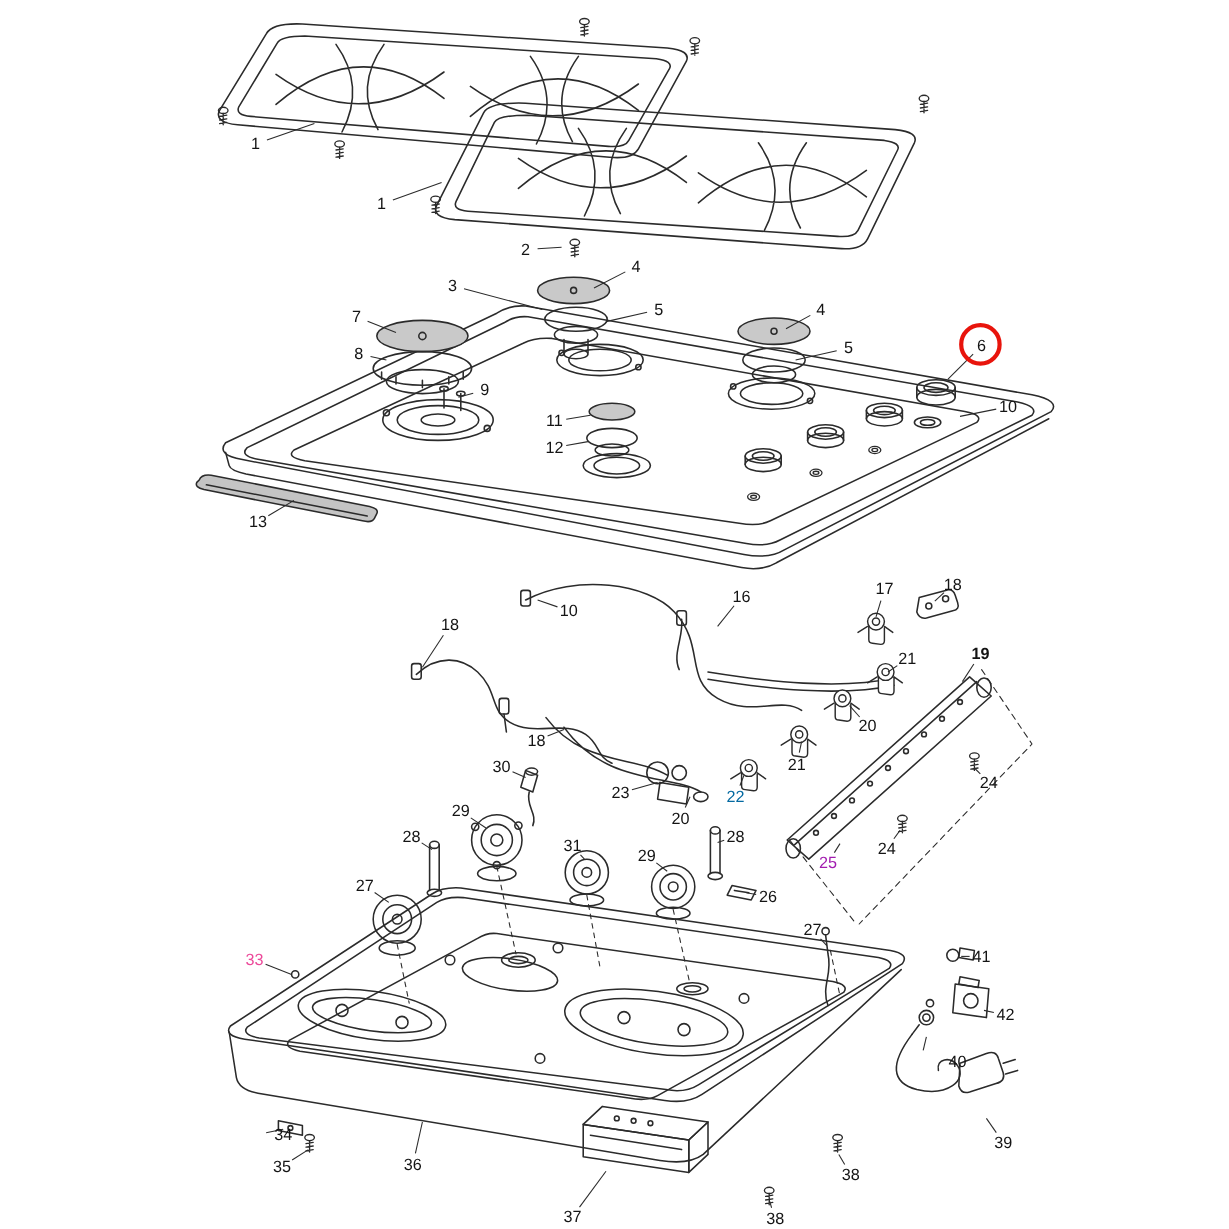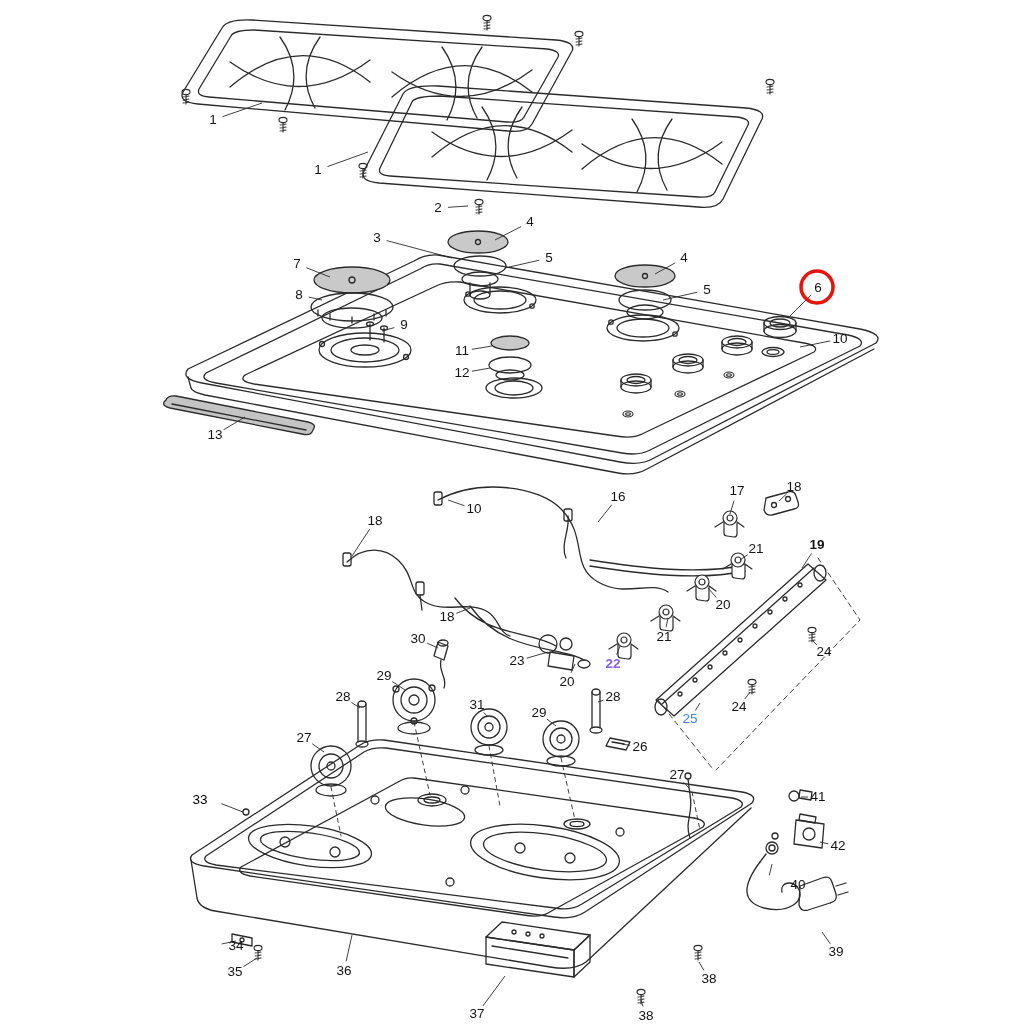--- a/index.html
+++ b/index.html
@@ -373,36 +373,36 @@
       <span class="part-label" style="left: 375px; top: 521px; color: rgb(20, 20, 20);">18</span>
       <span class="part-label" style="left: 474px; top: 509px; color: rgb(20, 20, 20);">10</span>
       <span class="part-label" style="left: 618px; top: 497px; color: rgb(20, 20, 20);">16</span>
       <span class="part-label" style="left: 737px; top: 491px; color: rgb(20, 20, 20);">17</span>
       <span class="part-label" style="left: 794px; top: 487px; color: rgb(20, 20, 20);">18</span>
       <span class="part-label" style="left: 447px; top: 617px; color: rgb(20, 20, 20);">18</span>
       <span class="part-label" style="left: 817px; top: 545px; color: rgb(20, 20, 20); font-weight: bold;">19</span>
       <span class="part-label" style="left: 756px; top: 549px; color: rgb(20, 20, 20);">21</span>
       <span class="part-label" style="left: 723px; top: 605px; color: rgb(20, 20, 20);">20</span>
       <span class="part-label" style="left: 664px; top: 637px; color: rgb(20, 20, 20);">21</span>
-      <span class="part-label" style="left: 613px; top: 664px; color: #8b5cf6; font-weight: bold;">22</span>
+      <span class="part-label" style="left: 613px; top: 664px; color: #0369a1;">22</span>
       <span class="part-label" style="left: 517px; top: 661px; color: rgb(20, 20, 20);">23</span>
       <span class="part-label" style="left: 567px; top: 682px; color: rgb(20, 20, 20);">20</span>
       <span class="part-label" style="left: 824px; top: 652px; color: rgb(20, 20, 20);">24</span>
       <span class="part-label" style="left: 739px; top: 707px; color: rgb(20, 20, 20);">24</span>
-      <span class="part-label" style="left: 690px; top: 719px; color: #3b82f6;">25</span>
+      <span class="part-label" style="left: 690px; top: 719px; color: #a21caf;">25</span>
       <span class="part-label" style="left: 640px; top: 747px; color: rgb(20, 20, 20);">26</span>
       <span class="part-label" style="left: 677px; top: 775px; color: rgb(20, 20, 20);">27</span>
       <span class="part-label" style="left: 343px; top: 697px; color: rgb(20, 20, 20);">28</span>
       <span class="part-label" style="left: 384px; top: 676px; color: rgb(20, 20, 20);">29</span>
       <span class="part-label" style="left: 418px; top: 639px; color: rgb(20, 20, 20);">30</span>
       <span class="part-label" style="left: 477px; top: 705px; color: rgb(20, 20, 20);">31</span>
       <span class="part-label" style="left: 613px; top: 697px; color: rgb(20, 20, 20);">28</span>
       <span class="part-label" style="left: 539px; top: 713px; color: rgb(20, 20, 20);">29</span>
       <span class="part-label" style="left: 304px; top: 738px; color: rgb(20, 20, 20);">27</span>
-      <span class="part-label" style="left: 200px; top: 800px; color: #000000;">33</span>
+      <span class="part-label" style="left: 212px; top: 800px; color: #ec4899;">33</span>
       <span class="part-label" style="left: 212px; top: 946px; color: rgb(20, 20, 20); margin-left: 24px;">34</span>
       <span class="part-label" style="left: 235px; top: 972px; color: rgb(20, 20, 20);">35</span>
       <span class="part-label" style="left: 344px; top: 971px; color: rgb(20, 20, 20);">36</span>
       <span class="part-label" style="left: 477px; top: 1014px; color: rgb(20, 20, 20);">37</span>
       <span class="part-label" style="left: 709px; top: 979px; color: rgb(20, 20, 20);">38</span>
       <span class="part-label" style="left: 646px; top: 1016px; color: rgb(20, 20, 20);">38</span>
       <span class="part-label" style="left: 836px; top: 952px; color: rgb(20, 20, 20);">39</span>
       <span class="part-label" style="left: 767px; top: 885px; color: rgb(20, 20, 20); margin-left: 31px;">40</span>
       <span class="part-label" style="left: 818px; top: 797px; color: rgb(20, 20, 20);">41</span>
       <span class="part-label" style="left: 838px; top: 846px; color: rgb(20, 20, 20);">42</span>

